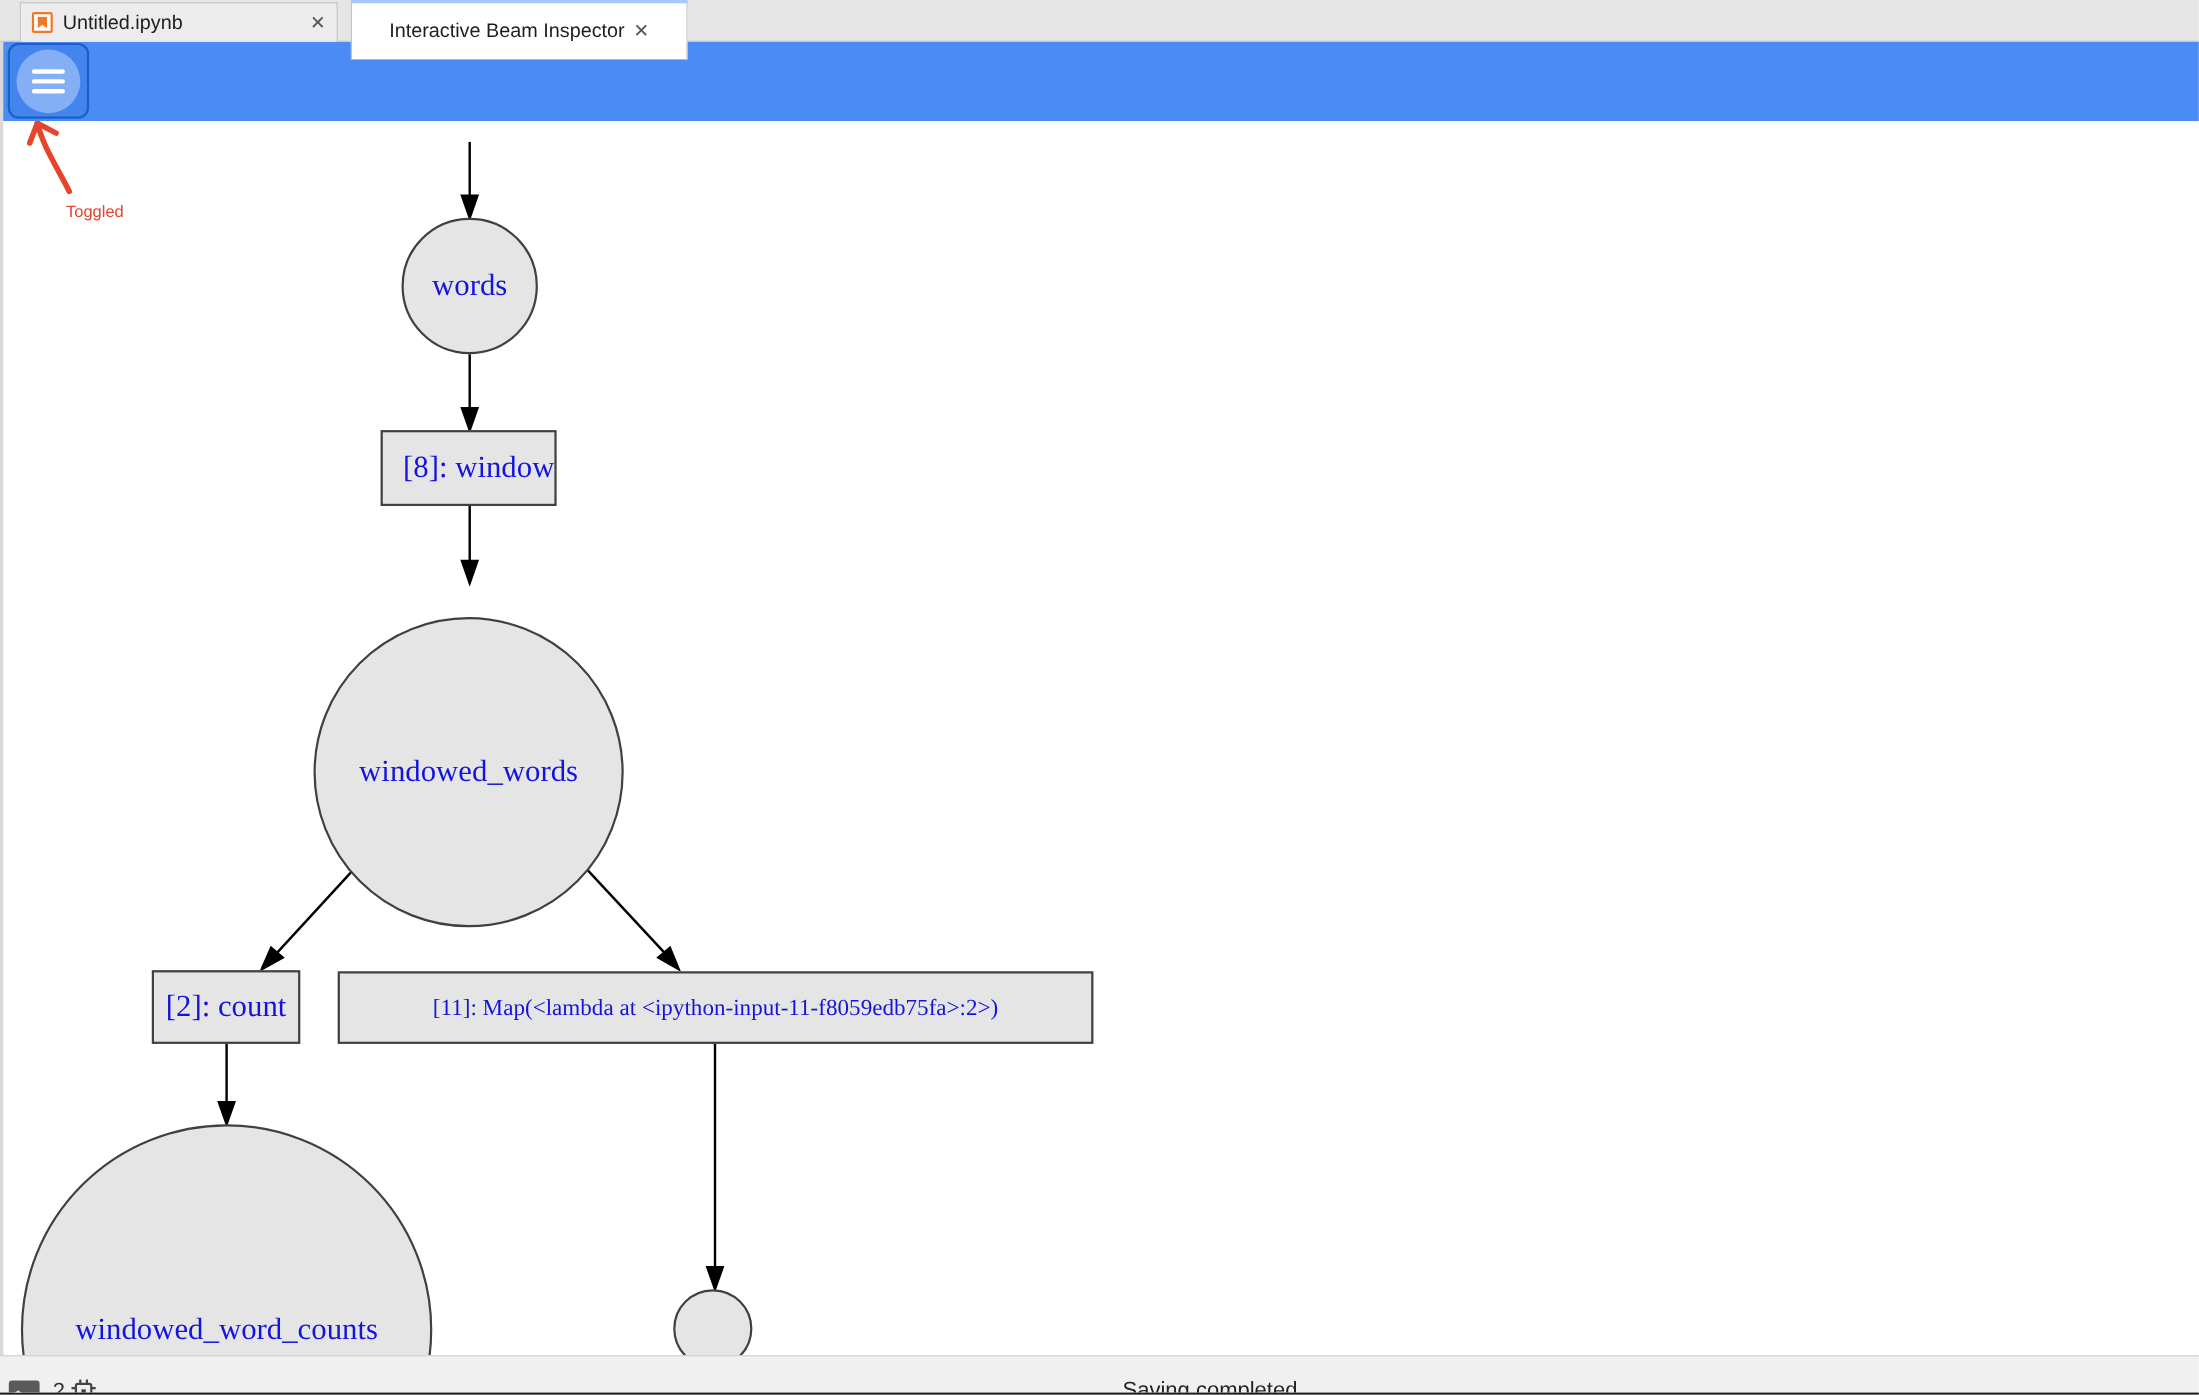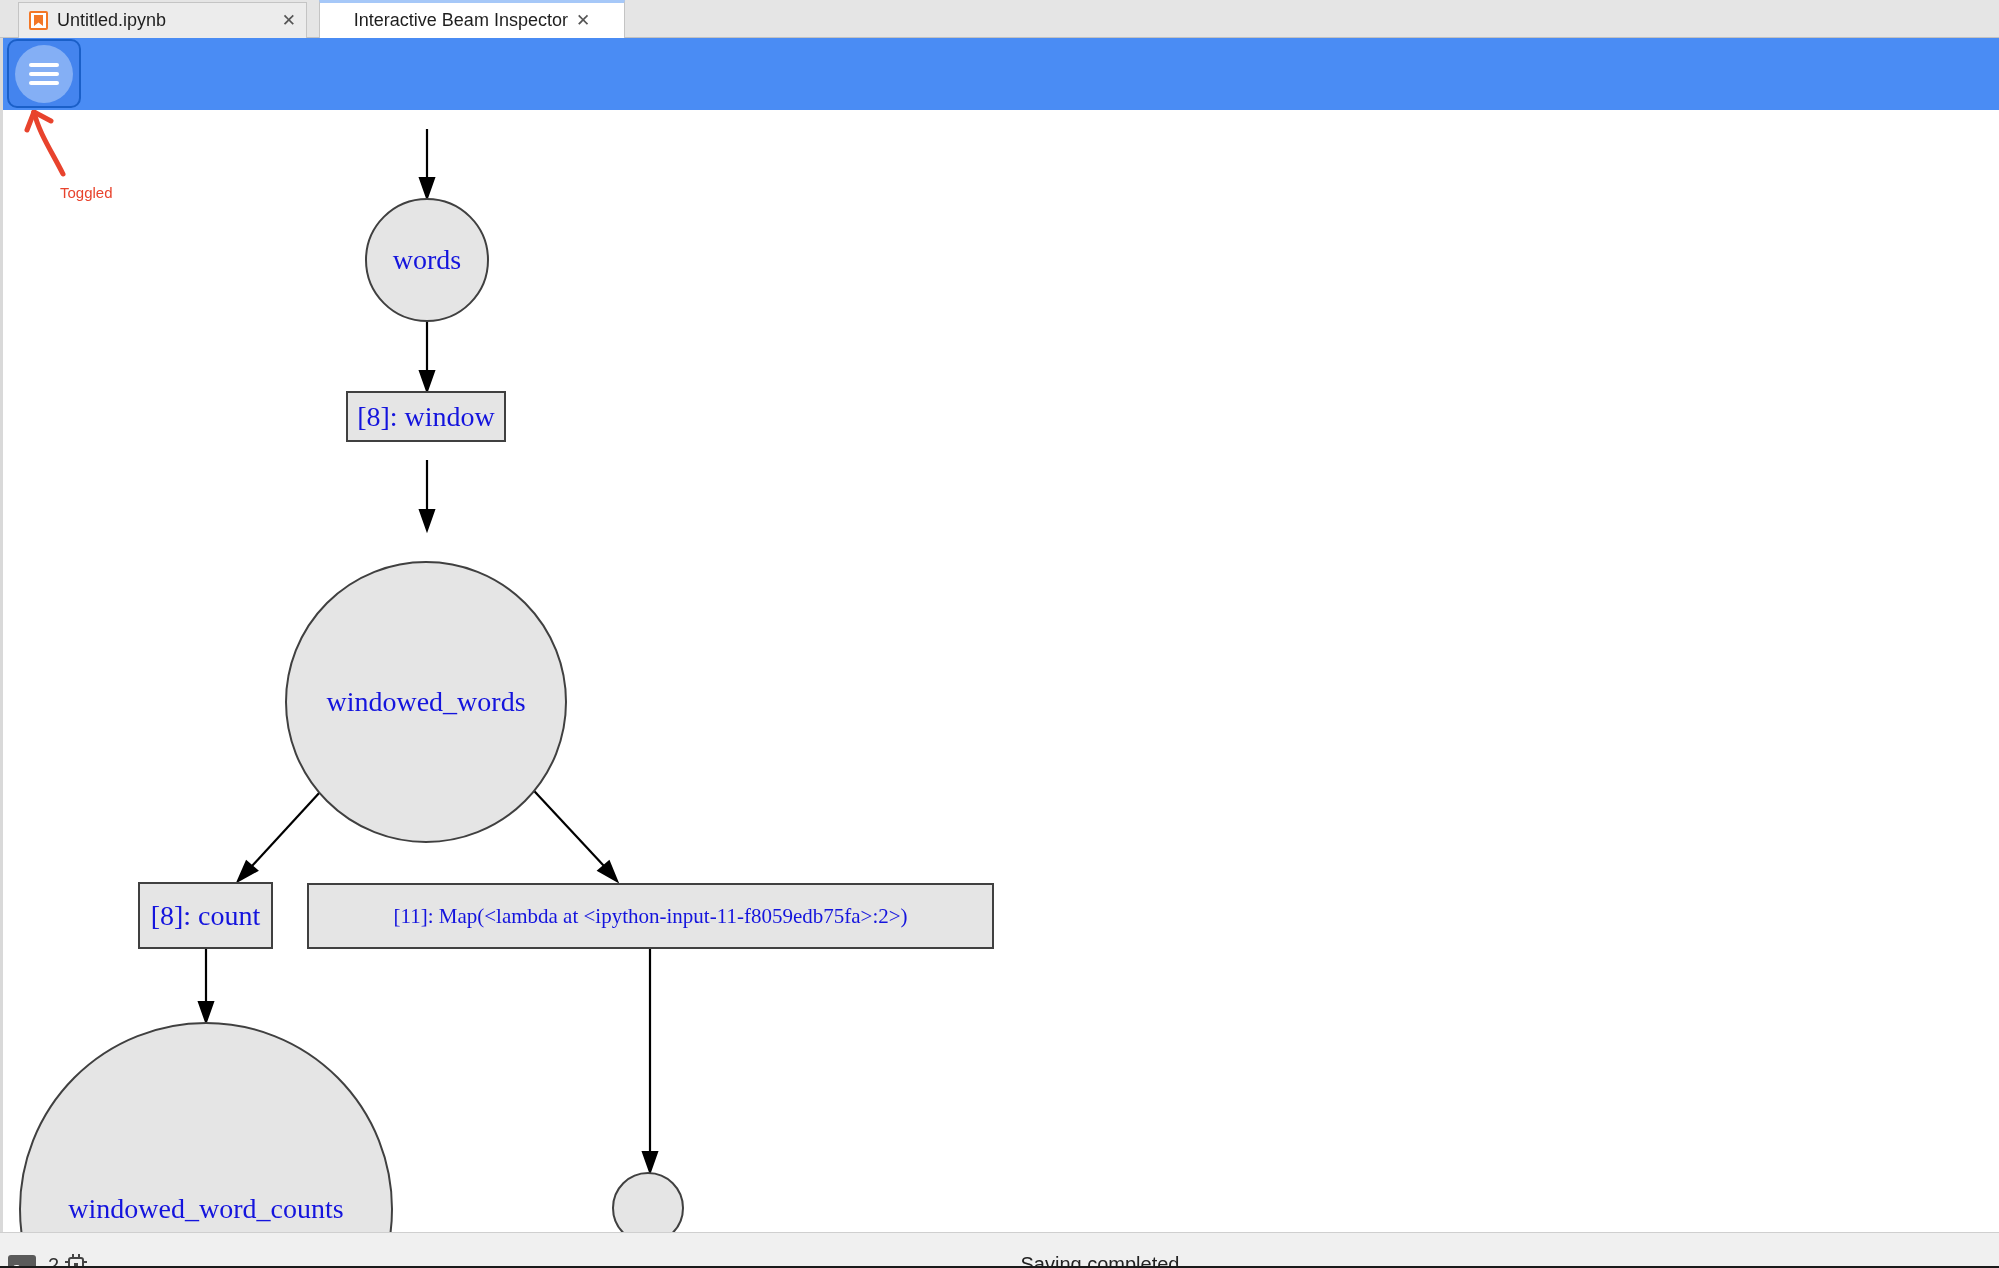--- a/index.html
+++ b/index.html
@@ -5,21 +5,21 @@
   * { margin:0; padding:0; box-sizing:border-box; }
   html,body { width:1999px; height:1268px; overflow:hidden; background:#fff;
               font-family:"Liberation Sans", sans-serif; position:relative; }
 
   
   .tabbar { position:absolute; top:0; left:0; width:1999px; height:38px;
             background:#e5e5e5; border-bottom:1px solid #c2c2c2; z-index:30; }
   .tab { position:absolute; display:flex; align-items:center; }
   .tab-inactive { left:18px; top:2px; width:289px; height:36px; background:#ececec;
                   border:1px solid #c4c4c4; border-bottom:none; padding:0 10px; gap:9px; }
-  .tab-active { left:319px; top:0; width:306px; height:38px; background:#ffffff;
+  .tab-active { left:319px; top:0; width:306px; height:54px; background:#ffffff;
                 border-left:1px solid #c4c4c4; border-right:1px solid #c4c4c4;
                 border-top:3px solid #a6c8f8; justify-content:center; gap:8px; }
   .tab-label { font-size:18px; color:#1e1e1e; white-space:nowrap; }
   .tab-close { color:#555; font-size:17px; line-height:1; cursor:pointer; }
   .tab-inactive .tab-close { margin-left:auto; }
   .nb-icon { width:19px; height:19px; border:2px solid #f37726; border-radius:2px;
              background:#fff; position:relative; flex:0 0 auto; }
   .nb-icon::after { content:""; position:absolute; left:3px; top:2px; width:9px; height:11px;
                     background:#f37726;
                     clip-path:polygon(0 0,100% 0,100% 100%,50% 68%,0 100%); }
@@ -46,21 +46,21 @@
             overflow:hidden; z-index:1; }
   .edges-svg { position:absolute; top:0; left:0; }
 
   .node { position:absolute; display:flex; align-items:center; justify-content:center;
           border:2px solid #404040; background:#e5e5e5; color:#1414dd;
           font-family:"Liberation Serif","DejaVu Serif",serif; white-space:nowrap;
           font-size:28px; cursor:pointer; }
   .circle { border-radius:50%; }
 
   .n-words            { left:365px; top:198px;  width:124px; height:124px; }
-  .n-window           { left:346px; top:391px;  width:160px; height:51px;  }
+  .n-window           { left:346px; top:391px;  width:160px; height:69px;justify-content:flex-end;  }
   .n-windowed-words   { left:285px; top:561px;  width:282px; height:282px; }
   .n-count            { left:138px; top:882px;  width:135px; height:67px;  }
   .n-map              { left:307px; top:883px;  width:687px; height:66px;  font-size:21px; }
   .n-wwc              { left:19px;  top:1022px; width:374px; height:374px; }
   .n-small            { left:612px; top:1172px; width:72px;  height:72px;  }
 
   
   .annot-label { position:absolute; left:60px; top:184px; color:#e8432d;
                  font-size:15px; font-weight:400; z-index:5; }
 
@@ -117,21 +117,21 @@
   <div class="node circle n-words">
     <span>words</span>
   </div>
   <div class="node n-window">
     <span>[8]: window</span>
   </div>
   <div class="node circle n-windowed-words">
     <span>windowed_words</span>
   </div>
   <div class="node n-count">
-    <span>[8]: count</span>
+    <span>[2]: count</span>
   </div>
   <div class="node n-map">
     <span>[11]: Map(&lt;lambda at &lt;ipython-input-11-f8059edb75fa&gt;:2&gt;)</span>
   </div>
   <div class="node circle n-wwc">
     <span>windowed_word_counts</span>
   </div>
   <div class="node circle n-small"></div>
 
   <div class="annot-label">Toggled</div>

